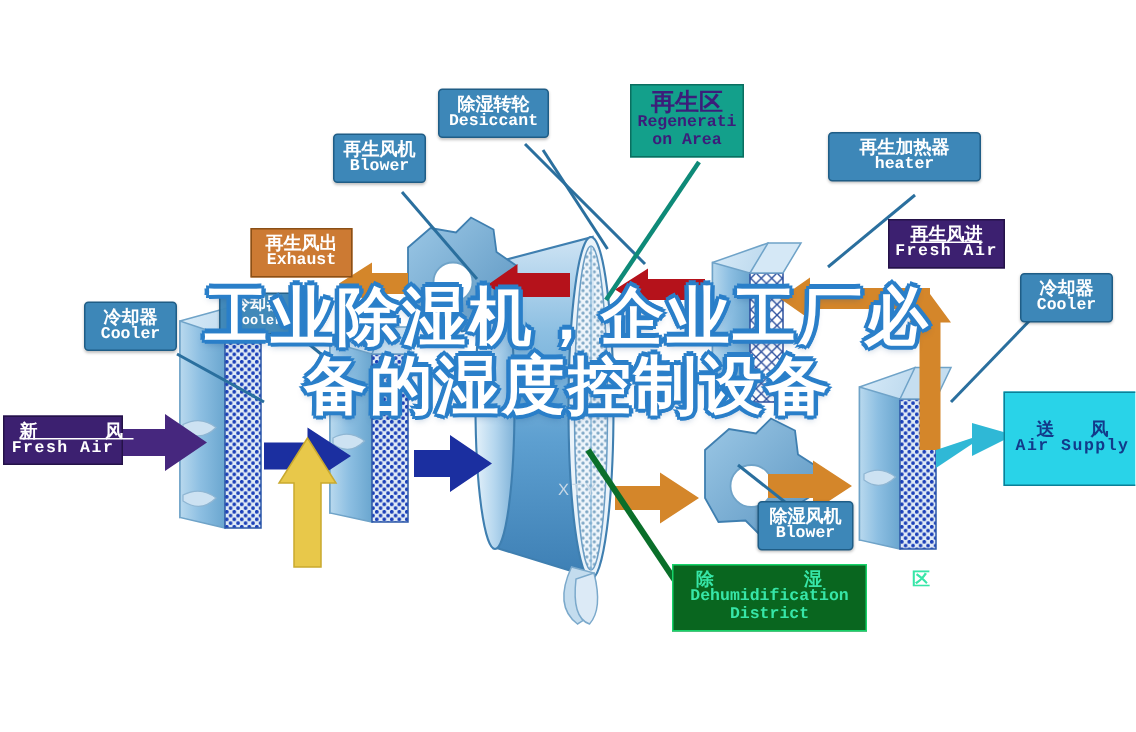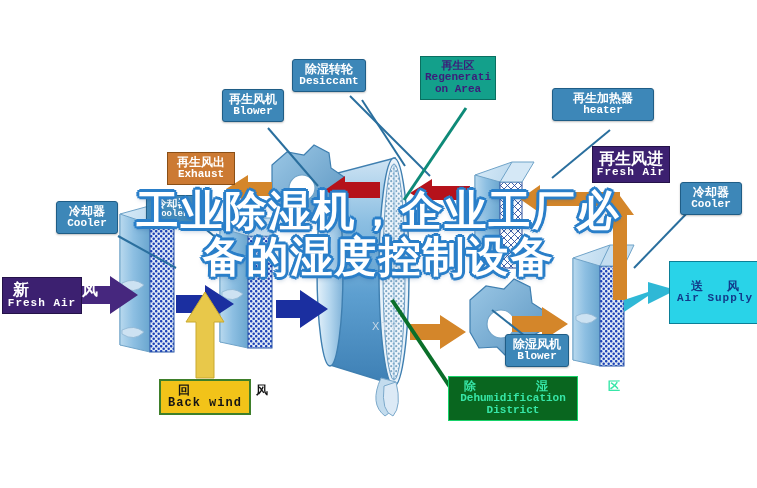--- a/index.html
+++ b/index.html
@@ -56,40 +56,40 @@
   }
   .lbl.orange .cn{font-size:12px;}
   .lbl.orange .en{font-size:11px;}
 
   
   .lbl.purple{
     background:#3c2070;
     border:1px solid #241248;
     color:#ffffff;
   }
-  .lbl.purple .cn{font-size:16px;letter-spacing:7px;padding-left:7px;}
+  .lbl.purple .cn{font-size:12px;letter-spacing:7px;padding-left:7px;text-decoration:underline;}
   .lbl.purple .en{font-size:11px;letter-spacing:1px;}
   .lbl.purple2 .cn{letter-spacing:0px;padding-left:0;}
 
   
   .lbl.cyan{
     background:#29d3e8;
     border:1px solid #0b7f97;
     color:#123a8a;
   }
   .lbl.cyan .cn{font-size:12px;letter-spacing:6px;padding-left:6px;}
   .lbl.cyan .en{font-size:11px;letter-spacing:1px;}
 
   
   .lbl.teal{
     background:#13a08b;
     border:1px solid #0a6f60;
     color:#3c1d7a;
   }
-  .lbl.teal .cn{font-size:11px;}
+  .lbl.teal .cn{font-size:16px;}
   .lbl.teal .en{font-size:11px;}
 
   
   .lbl.green{
     background:#09661f;
     border:1px solid #17d36a;
     color:#37e6a8;
   }
   .lbl.green .cn{font-size:12px;letter-spacing:12px;padding-left:12px;}
   .lbl.green .en{font-size:11px;}
@@ -344,24 +344,20 @@
   <div class="lbl blue" style="left:146px;top:195px;width:52px;padding:2px 2px;opacity:.97;">
     <span class="cn" style="font-size:11px">冷却器</span>
     <span class="en" style="font-size:9px">Cooler</span>
   </div>
 
   <div class="lbl purple" style="left:2px;top:277px;width:80px;padding:3px 3px;">
     <span class="cn">新　　风</span>
     <span class="en">Fresh Air</span>
   </div>
 
-  <div class="lbl yellow" style="left:159px;top:379px;width:92px;padding:3px 3px;">
-    <span class="cn">回　　风</span>
-    <span class="en">Back wind</span>
-  </div>
 
   <div class="lbl blue" style="left:505px;top:334px;width:64px;padding:3px 3px;text-align:center;">
     <span class="cn">除湿风机</span>
     <span class="en">Blower</span>
   </div>
 
   <div class="lbl green" style="left:448px;top:376px;width:130px;padding:3px 3px;">
     <span class="cn">除　　湿　　区</span>
     <span class="en">Dehumidification</span>
     <span class="en">District</span>

